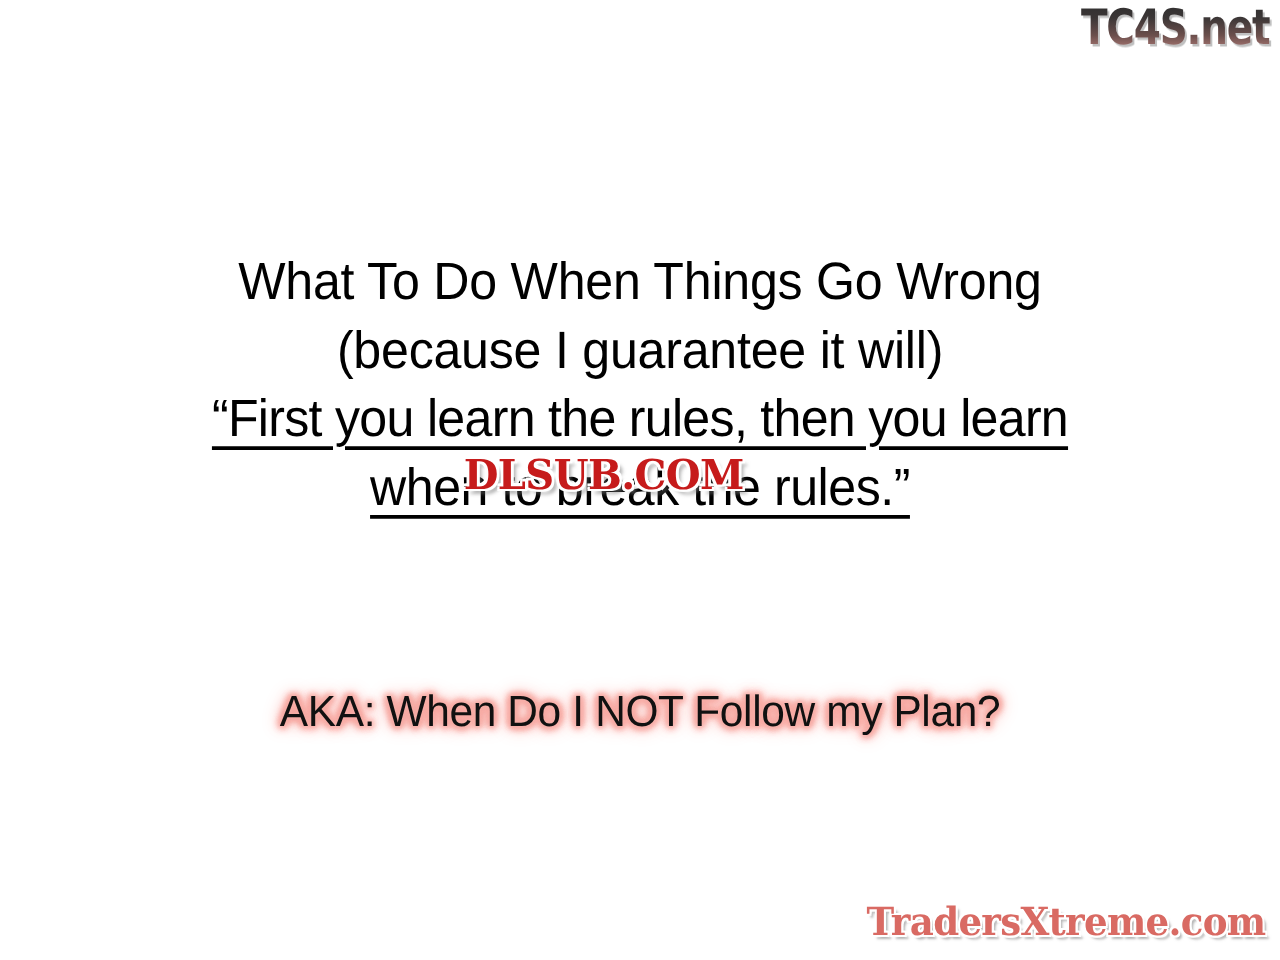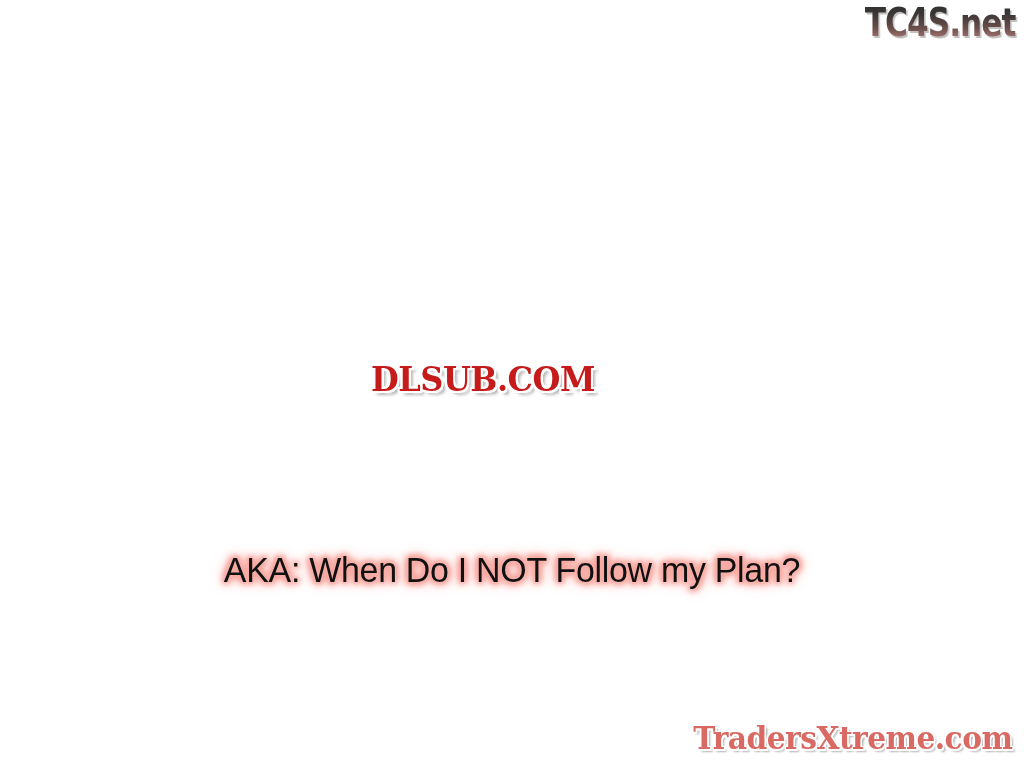--- a/index.html
+++ b/index.html
@@ -157,20 +157,26 @@
        3px   3px  2px rgba(130,130,130,0.6);
   }
 </style>
 </head>
 <body>
 
 <div id="slide">
 
   <div class="tc4s-logo">TC4S.net</div>
 
+  <div class="headline-block">
+    <span class="headline-line l1">What To Do When Things Go Wrong</span>
+    <span class="headline-line l2">(because I guarantee it will)</span>
+    <span class="headline-line underlined q1">“First you learn the rules, then you learn</span>
+    <span class="headline-line underlined q2">when to break the rules.”</span>
+  </div>
 
   <div class="dlsub-mark">DLSUB.COM</div>
 
   <div class="aka-line">AKA: When Do I NOT Follow my Plan?</div>
 
   <div class="traders-mark">TradersXtreme.com</div>
 
 </div>
 
 </body></html>

